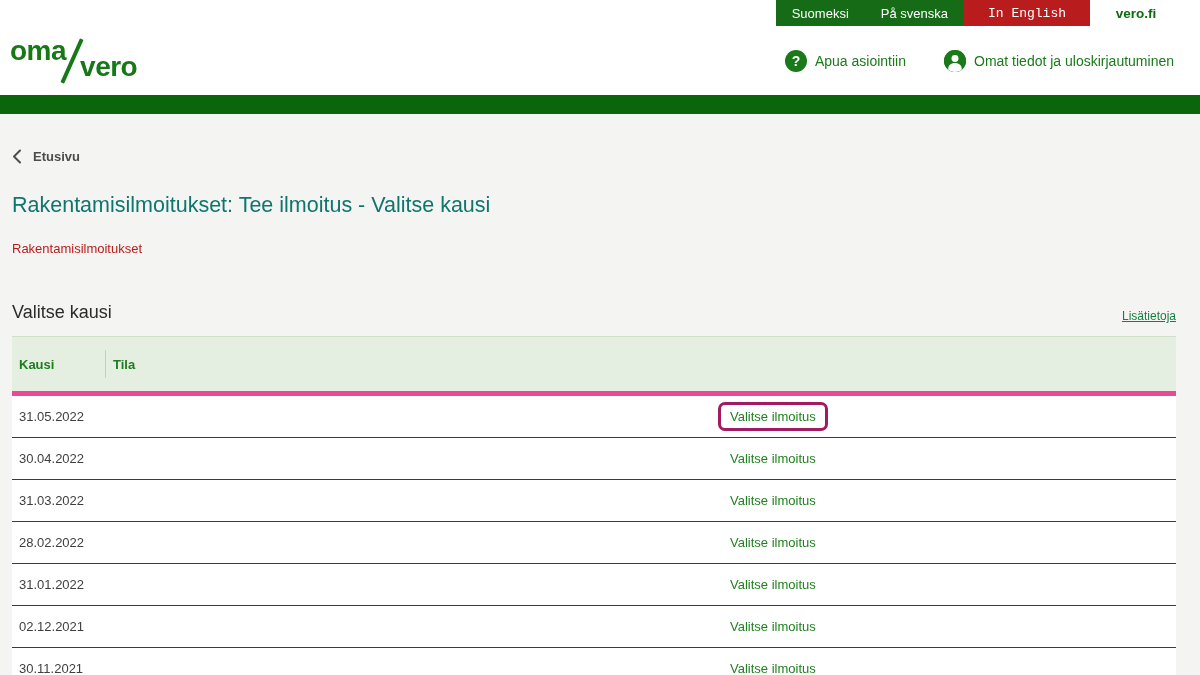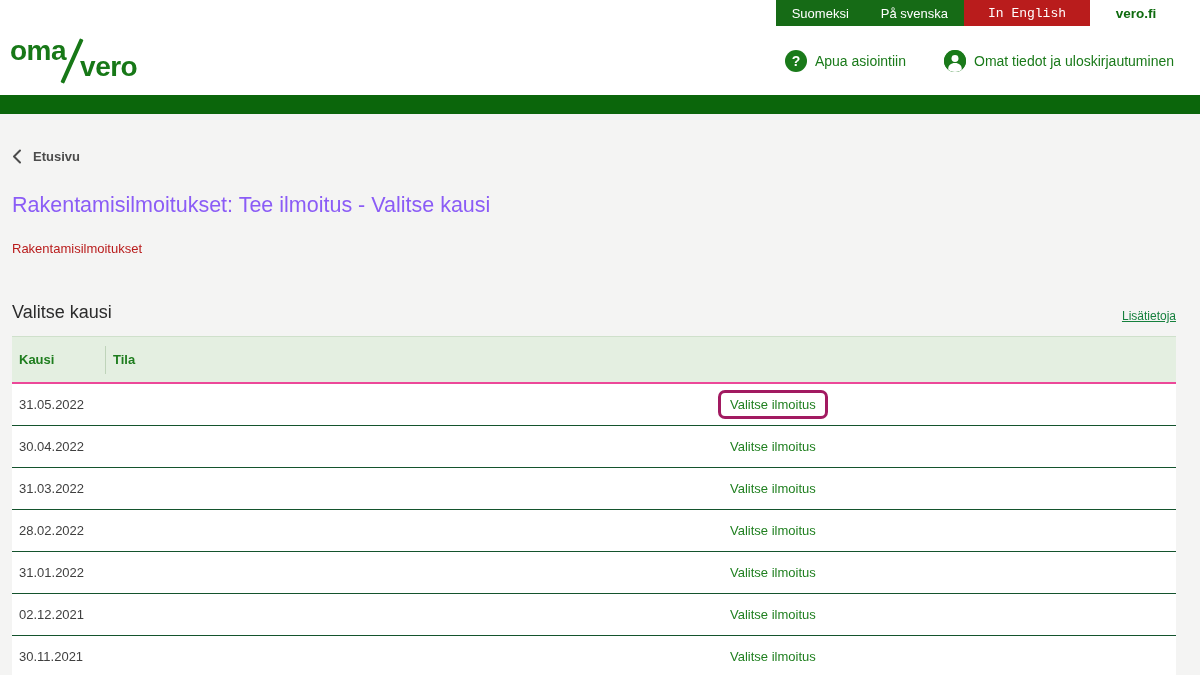--- a/index.html
+++ b/index.html
@@ -41,32 +41,32 @@
     font-size:14px; font-weight:700; flex:0 0 auto;
   }
 
   
   .green-bar { height:19px; background:#0b660b; }
 
   
   .content { background:#f4f4f3; height:561px; padding:0 24px 0 12px; }
   .breadcrumb { display:flex; align-items:center; gap:11px; padding-top:35px; cursor:pointer; width:max-content; }
   .breadcrumb-label { font-size:13px; font-weight:700; color:#4c4c4c; }
-  .page-title { margin:29px 0 0 0; font-size:21.5px; font-weight:400; color:#8b5cf6; }
+  .page-title { margin:29px 0 0 0; font-size:21.5px; font-weight:400; color:#0f766e; }
   .page-subtitle { margin:23px 0 0 0; font-size:13px; color:#b91c1c; }
 
   .section-row { display:flex; justify-content:space-between; align-items:flex-end; margin-top:46px; }
   .section-heading { font-size:18px; color:#2b2b2b; font-weight:400; }
   .more-info { font-size:12px; color:#15803d; text-decoration:underline; cursor:pointer;padding-left:48px; }
 
   
   .table { margin-top:13px; }
   .thead {
-    display:flex; height:48px; background:#e4efe1; align-items:center;
-    border-top:1px solid #cfe0cb; border-bottom:2px solid #ec4899;
+    display:flex; height:60px; background:#e4efe1; align-items:center;
+    border-top:1px solid #cfe0cb; border-bottom:5px solid #ec4899;
   }
   .th { font-size:13px; font-weight:700; color:#1e7d1e; padding-left:7px; display:flex; align-items:center; height:28px; }
   .th-sep { border-left:1px solid #bfd4ba; }
   .col1 { width:93px; }
   .col2 { width:618px; }
   .col3 { flex:1; }
   .trow {
     display:flex; height:42px; align-items:center; background:#fff;
     border-bottom:1px solid #14532d; font-size:13px; color:#3f3f3f;
   }

